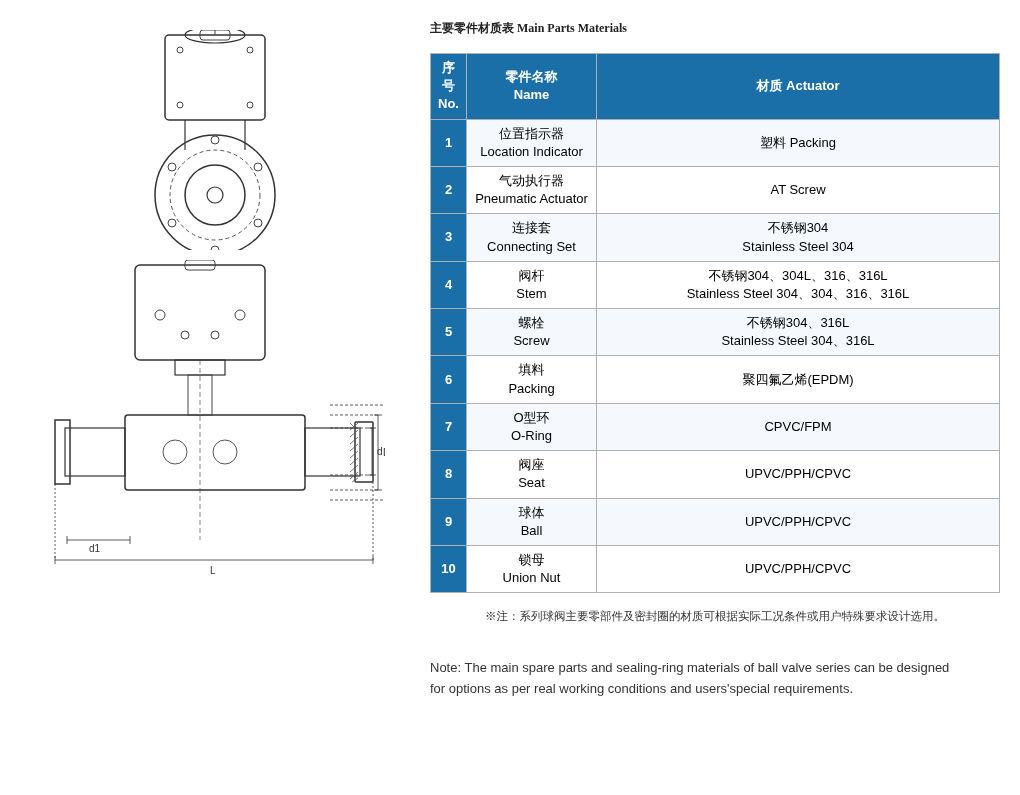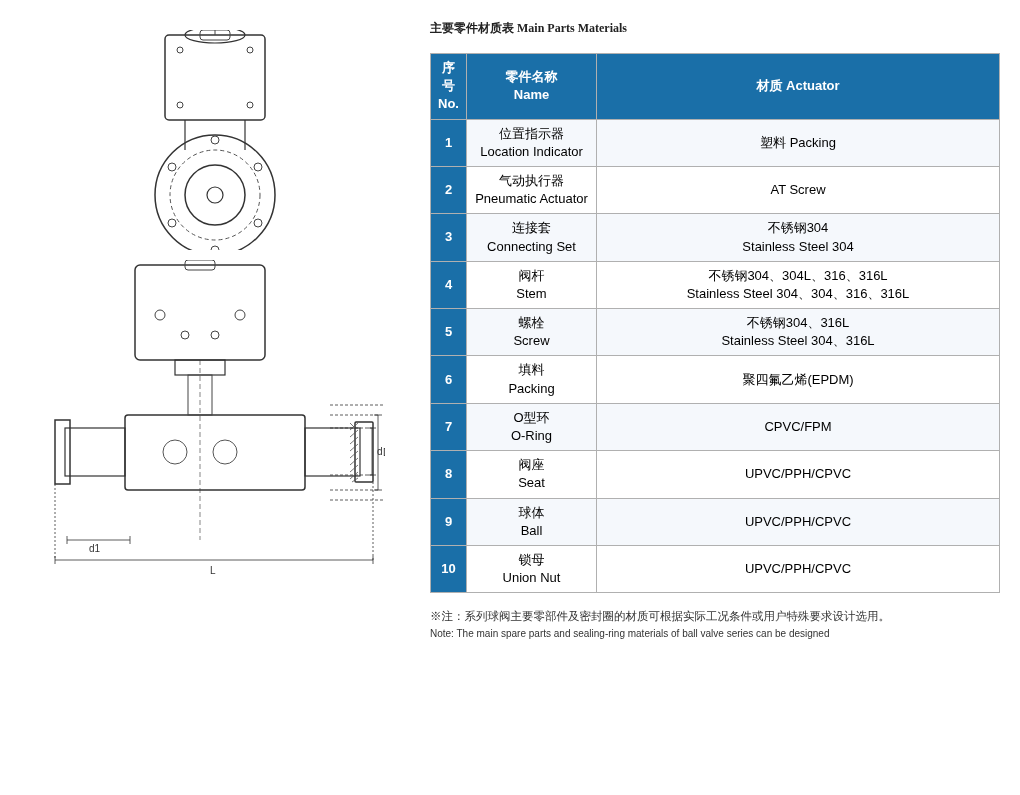--- a/index.html
+++ b/index.html
@@ -98,23 +98,25 @@
 
     .note-section {
       margin-top: 6px;
       font-size: 11.5px;
       color: #333;
       line-height: 1.6;
     }
 
     .note-section .note-zh {
       font-size: 11.5px;
+      text-align: center;
     }
     .note-section .note-en {
-      font-size: 10px;
+      font-size: 13px;
+      margin-top: 32px;
     }
 
     
     svg text {
       font-family: Arial, sans-serif;
     }
   </style>
 </head>
 <body>
 
@@ -291,16 +293,17 @@
             <td>UPVC/PPH/CPVC</td>
           </tr>
         </tbody>
     </table>
 
     <div class="note-section">
       <div class="note-zh">※注：系列球阀主要零部件及密封圈的材质可根据实际工况条件或用户特殊要求设计选用。</div>
       <div class="note-en">
         <span>Note:</span>
         <span>  The main spare parts and sealing-ring materials of ball valve series can be designed</span><br>
+        <span>  for options as per real working conditions and users'special requirements.</span>
       </div>
     </div>
   </div>
 </div>
 
 </body></html>

